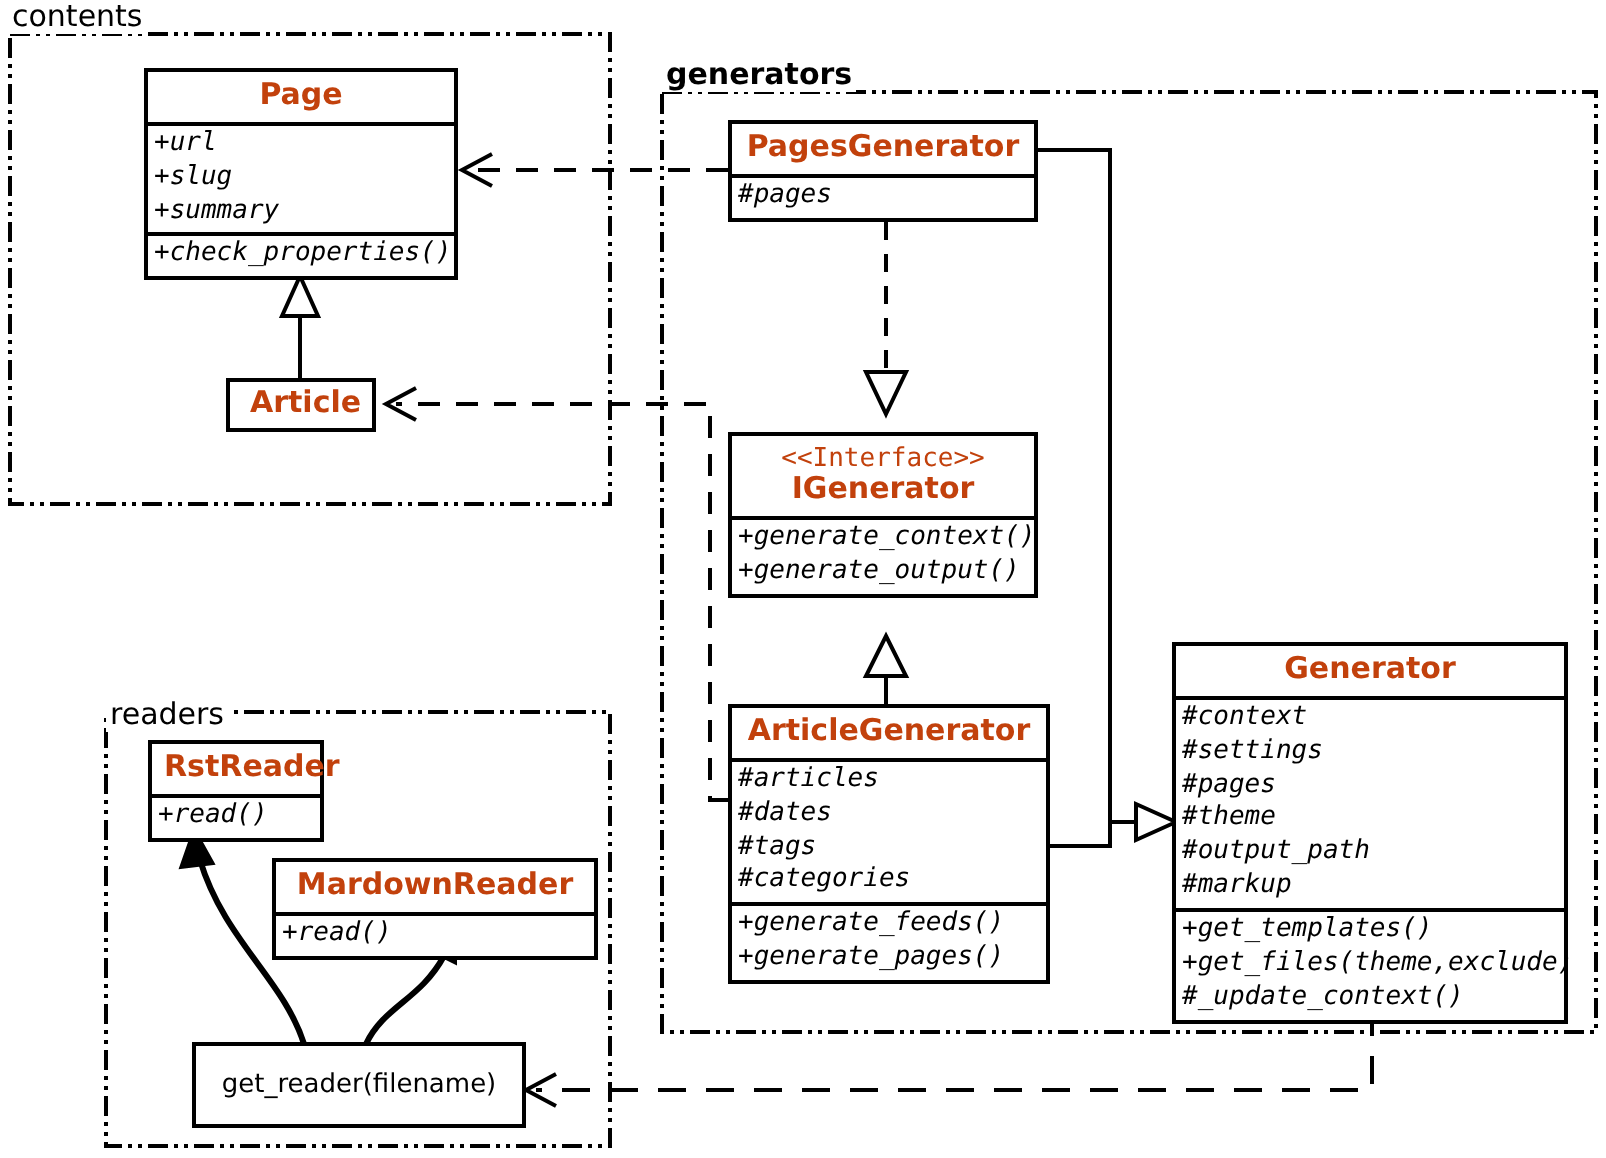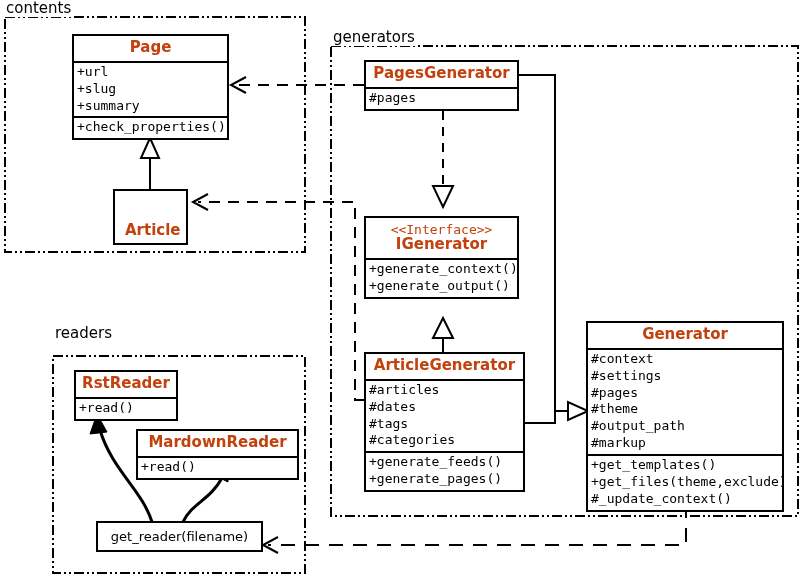--- a/index.html
+++ b/index.html
@@ -56,31 +56,31 @@
     font-weight: normal;
     font-size: 13px;
     text-align: center;
     display: block;
     line-height: 1.1;
     padding-top: 1px;
   }
   .cls .compartment {
     border-top: 2px solid #000;
     padding: 1px 3px 2px 3px;
+    font-style: italic;
   }
   .cls .member {
     font-family: "DejaVu Sans Mono", monospace;
     font-size: 13px;
     color: #000;
     line-height: 1.30;
     white-space: nowrap;
   }
   .cls.plain .title {
     padding: 3px 10px 4px 10px;
-    margin-top: 29px;
   }
   .fn-box {
     position: absolute;
     box-sizing: border-box;
     border: 2px solid #000;
     background: #fff;
     z-index: 3;
     display: flex;
     align-items: center;
     justify-content: center;
@@ -146,22 +146,22 @@
       <polygon points="97,414 107,432 90,434" fill="#000" stroke="#000" stroke-width="1"></polygon>
     </g>
 
     <g>
       <path d="M 183 522 C 192 503 210 500 222 478" fill="none" stroke="#000" stroke-width="3"></path>
       <polygon points="228,462 228,482 212,474" fill="#000" stroke="#000" stroke-width="1"></polygon>
     </g>
   </svg>
 
   <div class="pkg-label" style="left:4px; top:-1px;">contents</div>
-  <div class="pkg-label" style="left:331px; top:28px;">generators</div>
-  <div class="pkg-label" style="left:53px; top:324px;">readers</div>
+  <div class="pkg-label" style="left:331px; top:28px;font-weight:bold;">generators</div>
+  <div class="pkg-label" style="left:53px; top:348px;">readers</div>
 
   <div class="cls" style="left:72px; top:34px; width:157px;">
     <div class="title">Page</div>
     <div class="compartment">
       <div class="member">+url</div>
       <div class="member">+slug</div>
       <div class="member">+summary</div>
     </div>
     <div class="compartment">
       <div class="member">+check_properties()</div>
@@ -214,31 +214,31 @@
       <div class="member">#output_path</div>
       <div class="member">#markup</div>
     </div>
     <div class="compartment">
       <div class="member">+get_templates()</div>
       <div class="member">+get_files(theme,exclude)</div>
       <div class="member">#_update_context()</div>
     </div>
   </div>
 
-  <div class="cls" style="left:74px; top:370px; width:104px;">
+  <div class="cls" style="left:74px; top:370px; width:88px;">
     <div class="title">RstReader</div>
     <div class="compartment">
       <div class="member">+read()</div>
     </div>
   </div>
 
   <div class="cls" style="left:136px; top:429px; width:163px;">
     <div class="title">MardownReader</div>
     <div class="compartment">
       <div class="member">+read()</div>
     </div>
   </div>
 
-  <div class="fn-box" style="left:96px; top:521px; width:167px; height:31px;">
+  <div class="fn-box" style="left:96px; top:521px; width:167px; height:43px;">
     <span class="fn-label">get_reader(filename)</span>
   </div>
 
 </div>
 
 </body></html>

